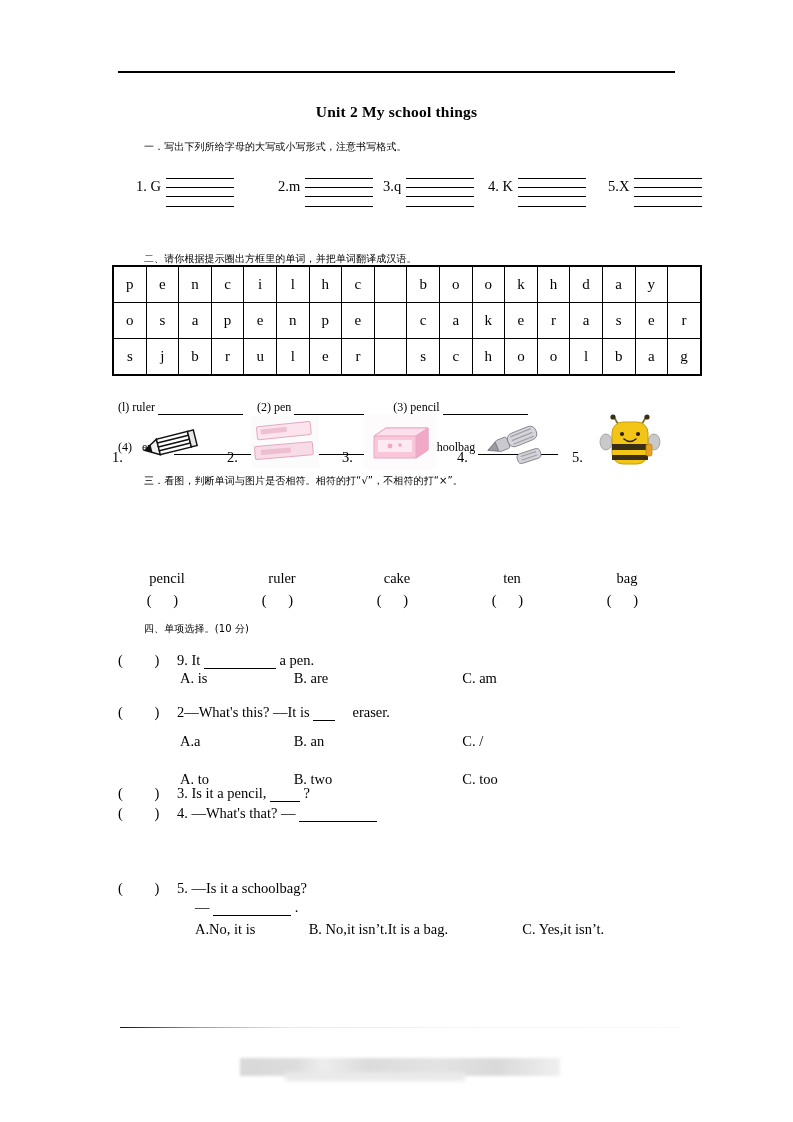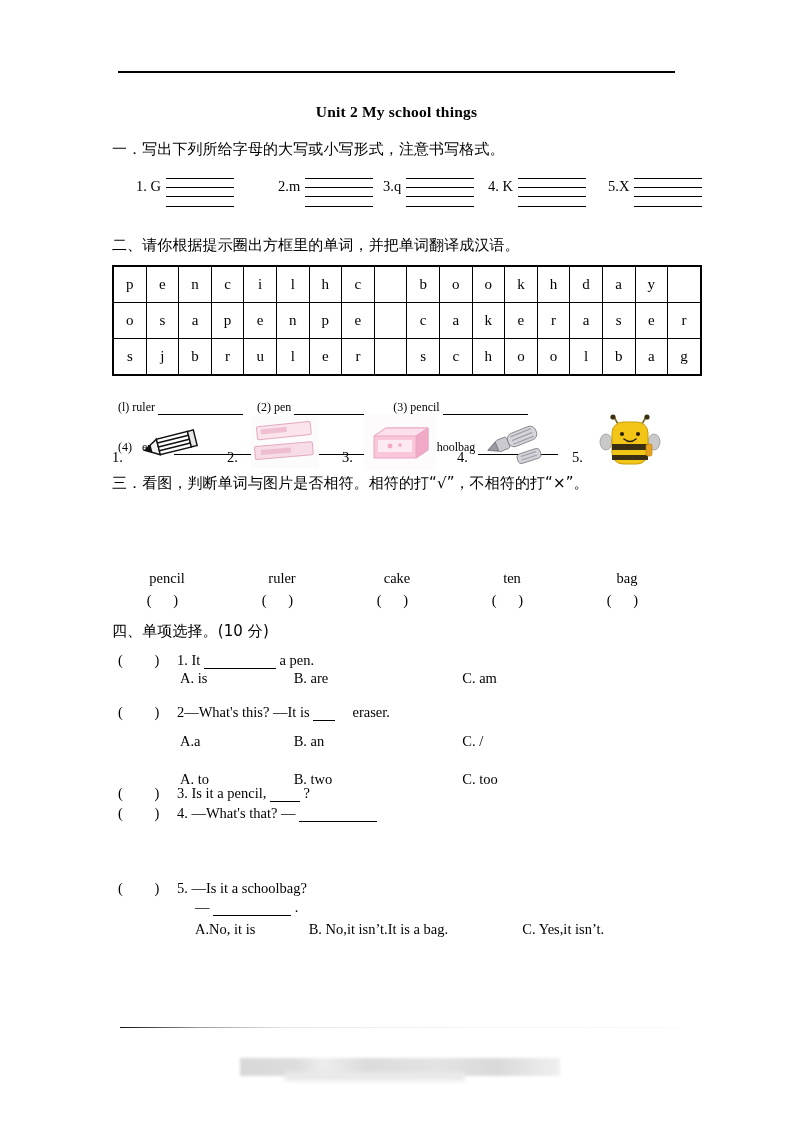--- a/index.html
+++ b/index.html
@@ -29,24 +29,25 @@
     left: 118px; top: 103px; width: 557px;
     text-align: center;
     font-weight: bold;
     font-size: 15.5px;
     letter-spacing: .2px;
   }
 
   
   .sec-head {
     position: absolute;
-    font-size: 15px;
+    font-size: 10px;
     font-family: "DejaVu Sans", "Liberation Sans", sans-serif;
     white-space: nowrap;
     letter-spacing: .1px;
+    margin-left: 32px;
   }
 
   
   .s1-row { position: absolute; left: 118px; top: 178px; width: 580px; height: 44px; }
   .s1-item { position: absolute; display: flex; align-items: flex-start; height: 44px; }
   .s1-label { font-size: 14.5px; white-space: nowrap; margin-right: 5px; }
   .fourline {
     width: 68px; height: 30px; position: relative; display: inline-block;
   }
   .fourline i {
@@ -171,21 +172,21 @@
       <span class="s1-label">5.X</span>
       <span class="fourline">
           <i></i>
           <i></i>
           <i></i>
           <i></i>
         </span>
     </div>
   </div>
 
-  <div class="sec-head" style="left:112px; top:236px;text-align:right;">二、请你根据提示圈出方框里的单词，并把单词翻译成汉语。</div>
+  <div class="sec-head" style="left:112px; top:252px;text-align:right;">二、请你根据提示圈出方框里的单词，并把单词翻译成汉语。</div>
 
   <div class="grid-wrap">
     <table class="wordgrid">
       <tbody id="grid-body">
           <tr>
             <td>p</td>
             <td>e</td>
             <td>n</td>
             <td>c</td>
             <td>i</td>
@@ -379,21 +380,21 @@
       </span>
       <span class="pic-word">bag</span>
       <span class="pic-paren">(    )</span>
     </div>
   </div>
 
   <div class="sec-head" style="left:112px; top:622px;">四、单项选择。(10 分)</div>
 
   <div class="mc-line" style="left:118px; top:652px;">
     <span class="mc-paren">(      )</span>
-    <span>1. It</span>
+    <span>9. It</span>
     <span class="ul" style="width:72px;"></span>
     <span>a pen.</span>
   </div>
   <div class="mc-line" style="left:180px; top:670px;">
     <span style="display:inline-block;width:110px">A. is</span>
     <span style="display:inline-block;width:165px">B. are</span>
     <span>C. am</span>
   </div>
 
   <div class="mc-line" style="left:118px; top:704px;">

